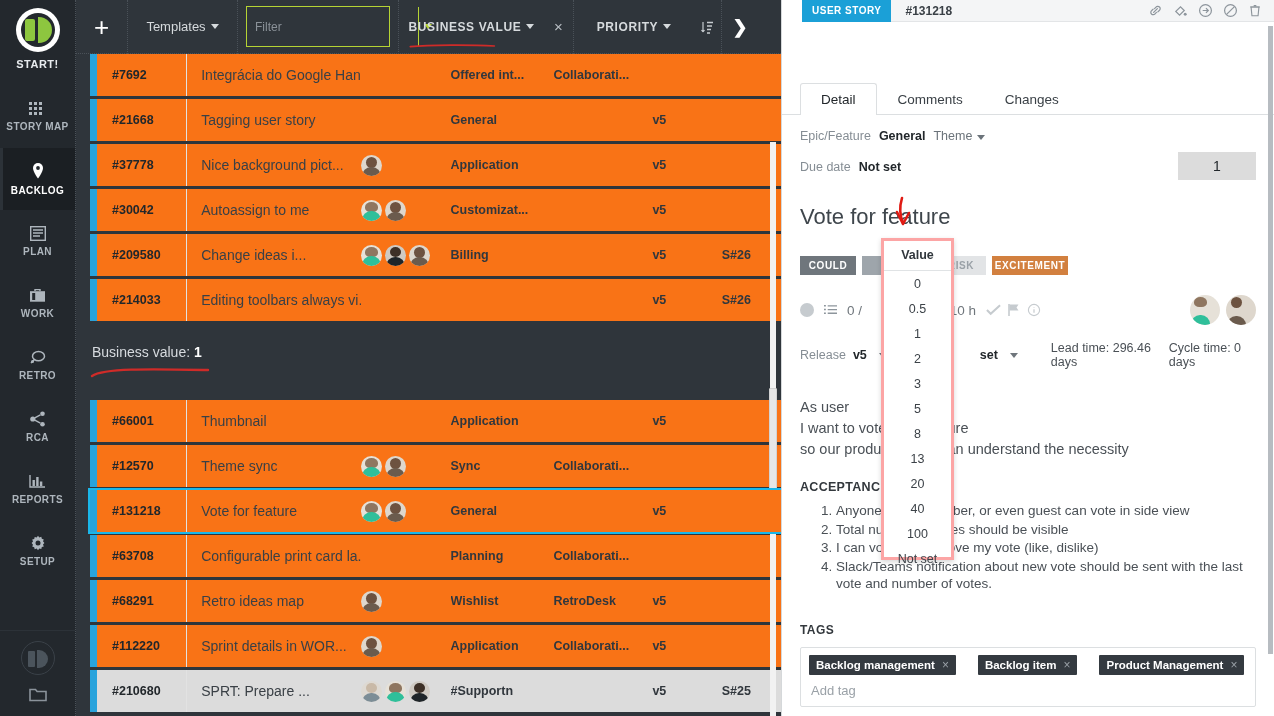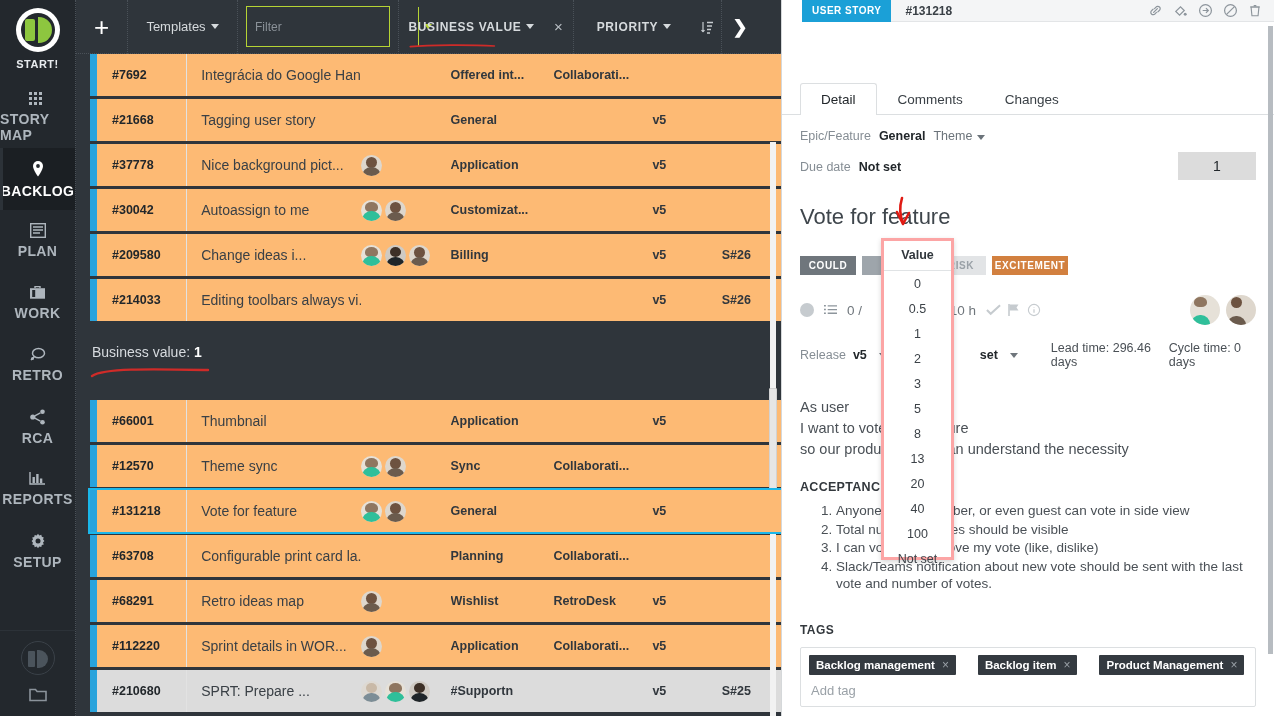--- a/index.html
+++ b/index.html
@@ -48,21 +48,21 @@
     height: 62px; display: flex; flex-direction: column;
     align-items: center; justify-content: center; gap: 5px;
     color: #aeb6bd; cursor: pointer;
   }
   .rail-item.active { background: #1b1f23; color: #ffffff; }
   .rail-item.active::before {
     content: ""; position: absolute; left: 0; top: 0; bottom: 0;
     width: 3px; background: #2c3238;
   }
   .rail-item .ri-label {
-    font-size: 14px; font-weight: bold; letter-spacing: .4px;
+    font-size: 10px; font-weight: bold; letter-spacing: .4px;
   }
   .rail-item svg { display: block; }
   #rail-bottom {
     position: absolute; bottom: 0; left: 0; right: 0; height: 86px;
     border-top: 1px solid #2c3238;
     display: flex; flex-direction: column; align-items: center;
     justify-content: flex-start; padding-top: 10px; gap: 12px;
   }
   .bottom-circle {
     width: 34px; height: 34px; border-radius: 50%;
@@ -131,21 +131,21 @@
     background: #2f353b; overflow: hidden;
   }
   .showing {
     height: 30px; line-height: 30px; padding-left: 14px;
     color: #c5cacf; font-size: 12.5px;
   }
   .rows { position: relative; }
   .row {
     position: relative;
     height: 42px; margin-bottom: 3px;
-    background: #fdba74; display: flex; align-items: center;
+    background: #f97316; display: flex; align-items: center;
     margin-left: 14px; cursor: pointer;
   }
   .row .bar { position: absolute; left: 0; top: 0; bottom: 0; width: 7px; background: #29a3dc; }
   .row.shaded { background: #dcdcdc; }
   .row.selected { outline: 2px solid #1ab7ea; z-index: 3; }
   .cell-id {
     width: 98px; padding-left: 22px; font-size: 12.5px;
     font-weight: bold; color: #22272b;
     border-right: 1px solid #e2e2e2; height: 100%;
     display: flex; align-items: center;

